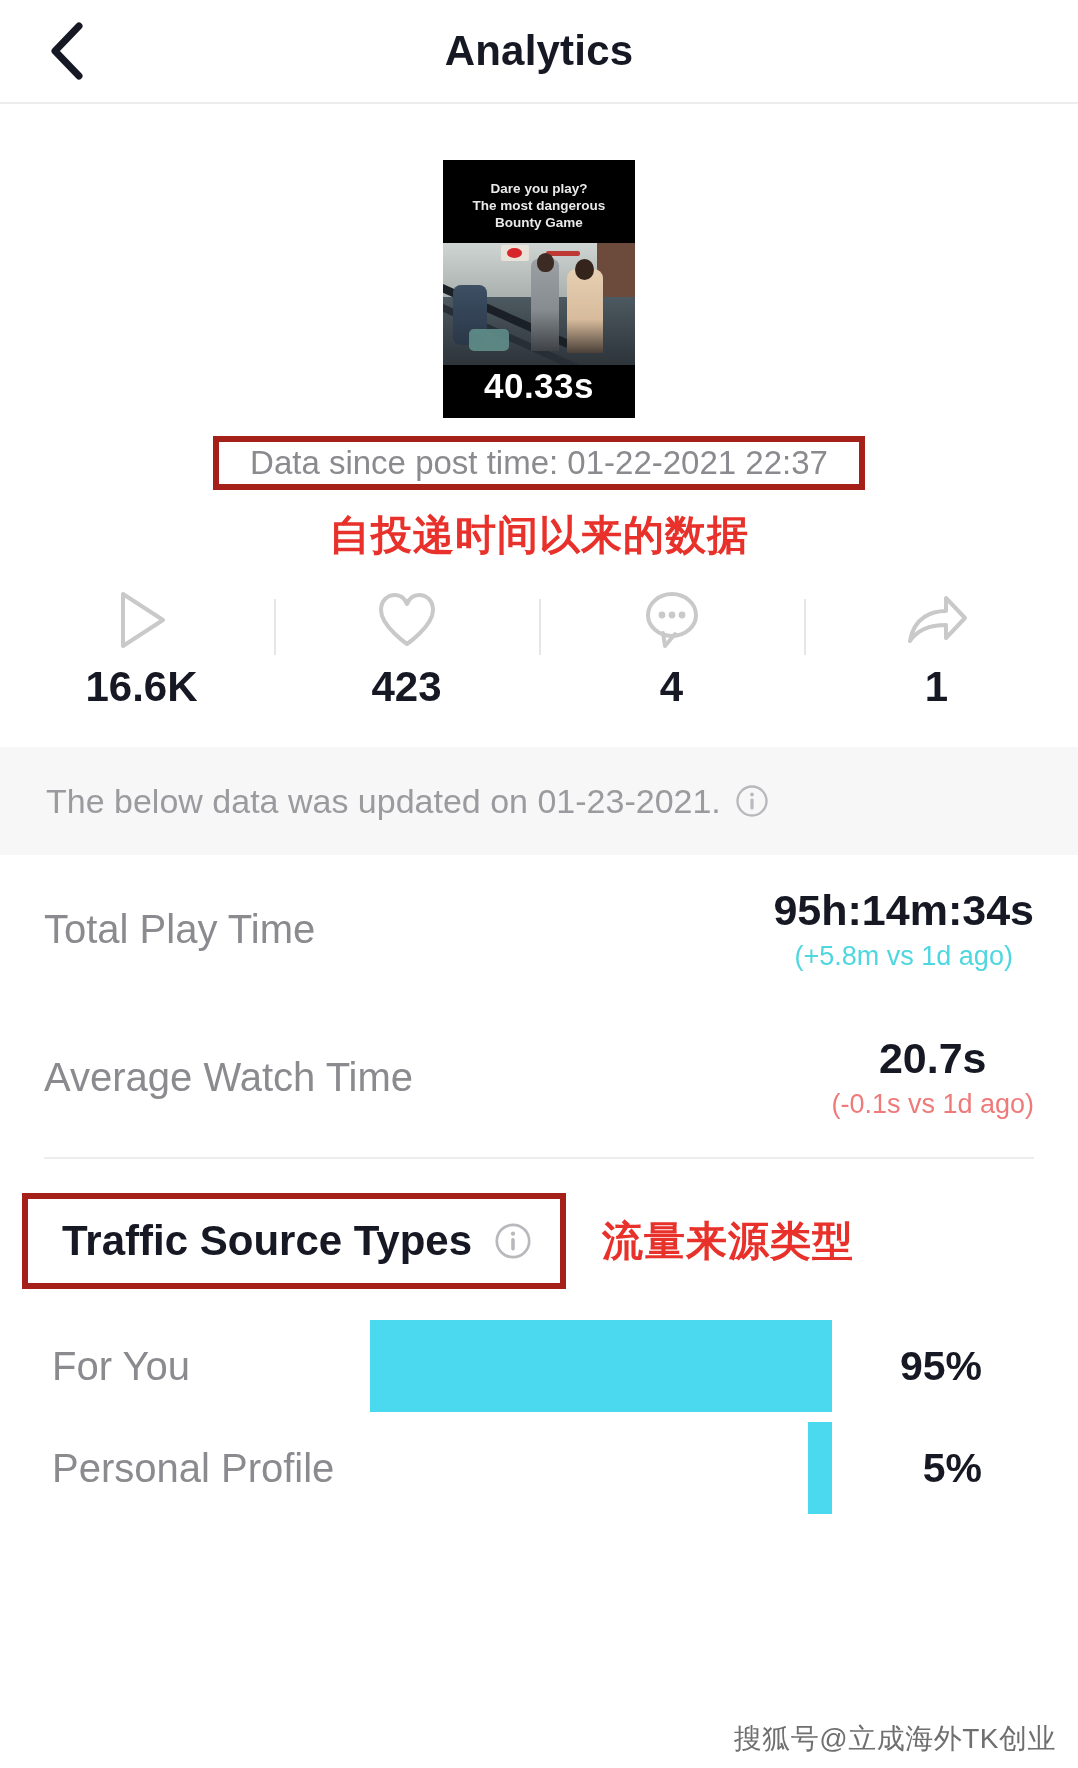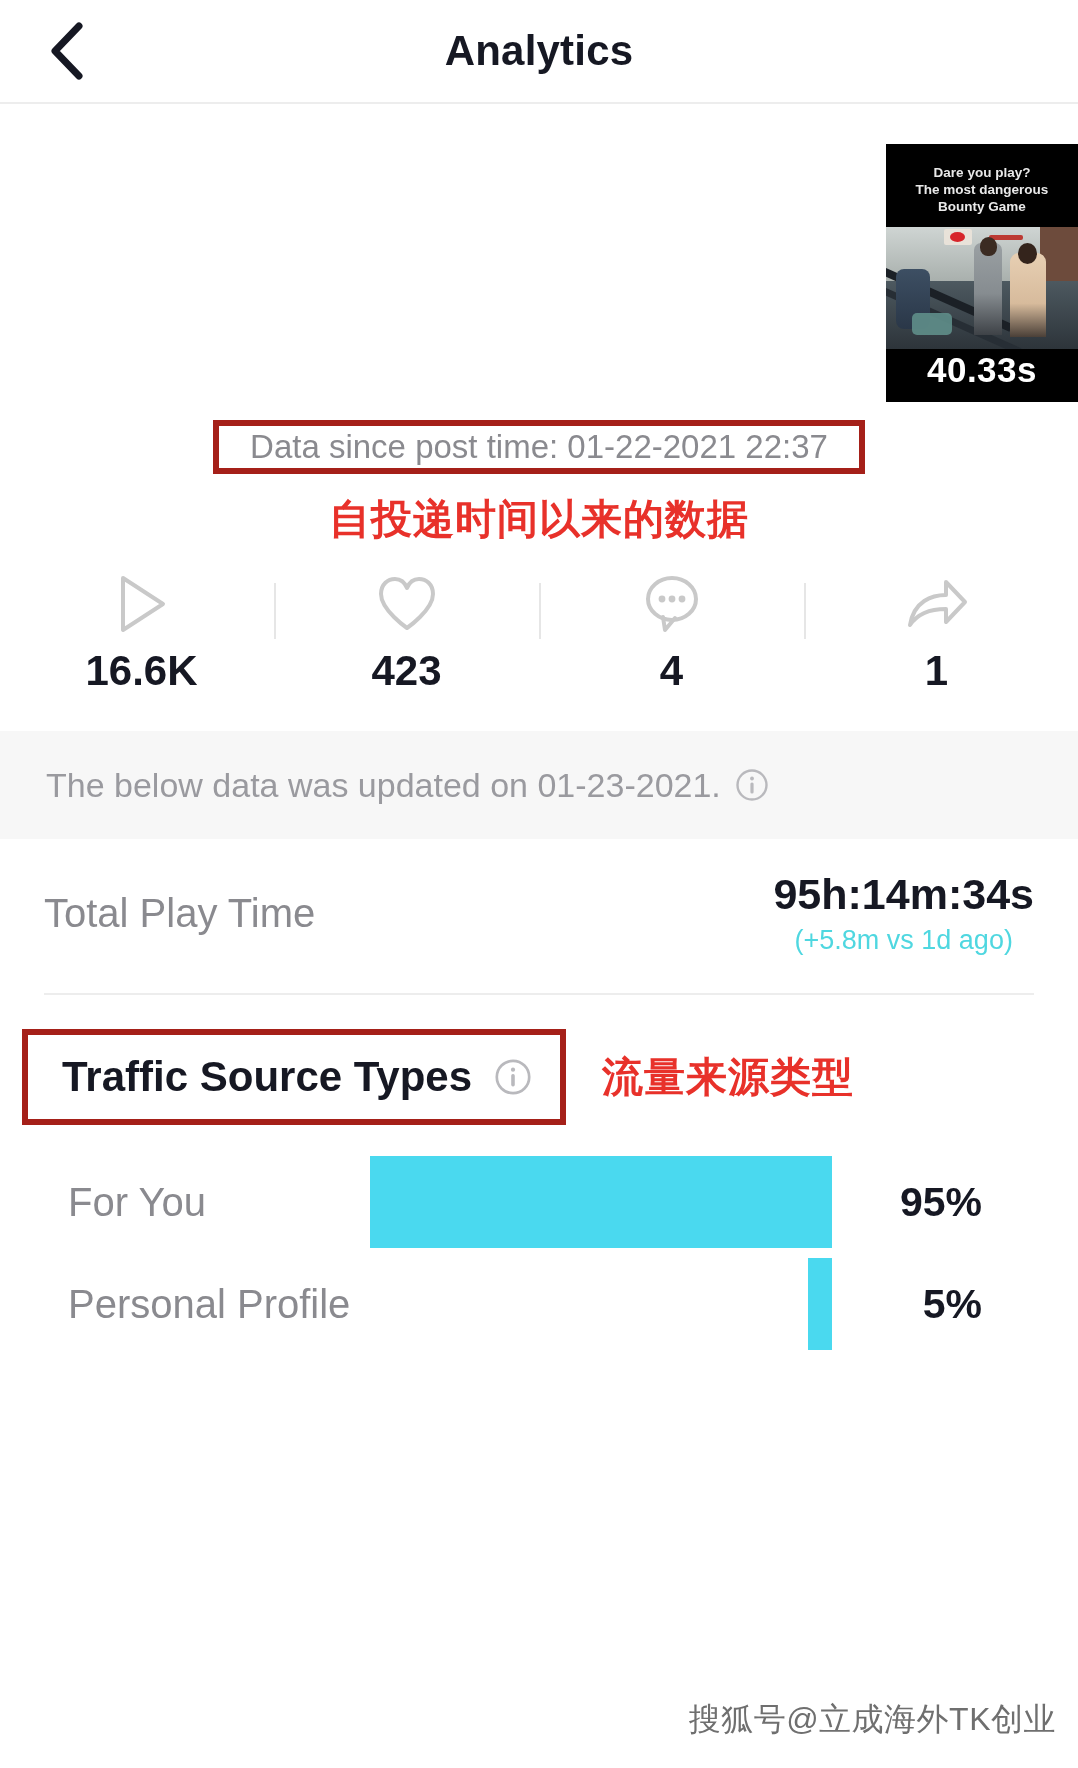--- a/index.html
+++ b/index.html
@@ -33,22 +33,22 @@
   .header-title {
     font-size: 42px;
     font-weight: 700;
     color: #161823;
     letter-spacing: .2px;
   }
 
   
   .thumb-wrap {
     display: flex;
-    justify-content: flex-end;
-    padding-top: 40px;
+    justify-content: center;
+    padding-top: 56px;
   }
   .thumb {
     position: relative;
     width: 192px;
     height: 258px;
     background: #000;
     overflow: hidden;
   }
   .thumb-caption {
     position: absolute;
@@ -274,21 +274,21 @@
   }
 
   .bars { margin-top: 26px; }
   .bar-row {
     display: flex;
     align-items: center;
     height: 102px;
   }
   .bar-label {
     width: 370px;
-    padding-left: 68px;
+    padding-left: 52px;
     font-size: 40px;
     color: #8a8a8f;
     white-space: nowrap;
   }
   .bar-track {
     width: 462px;
     height: 92px;
     position: relative;
   }
   .bar-fill {
@@ -303,22 +303,22 @@
     padding-right: 30px;
     font-size: 41px;
     font-weight: 700;
     color: #161823;
   }
 
   
   .watermark {
     position: absolute;
     right: 22px;
-    bottom: 26px;
-    font-size: 32px;
+    bottom: 10px;
+    font-size: 28px;
     color: #6f6f6f;
     letter-spacing: .5px;
   }
 </style>
 </head>
 <body>
 
 <div class="screen">
 
   <div class="header">
@@ -421,20 +421,27 @@
   <div class="metrics">
 
     <div class="metric-row">
       <div class="metric-label">Total Play Time</div>
       <div class="metric-right">
         <div class="metric-value">95h:14m:34s</div>
         <div class="metric-delta delta-up">(+5.8m vs 1d ago)</div>
       </div>
     </div>
 
+    <div class="metric-row">
+      <div class="metric-label">Average Watch Time</div>
+      <div class="metric-right">
+        <div class="metric-value">20.7s</div>
+        <div class="metric-delta delta-down">(-0.1s vs 1d ago)</div>
+      </div>
+    </div>
 
   </div>
 
   <div class="divider"></div>
 
   <div class="traffic-head-row">
     <div class="traffic-title-box redbox">
       <span class="traffic-title">Traffic Source Types</span>
       <span class="traffic-info">
         <svg width="38" height="38" viewBox="0 0 34 34" fill="none">

